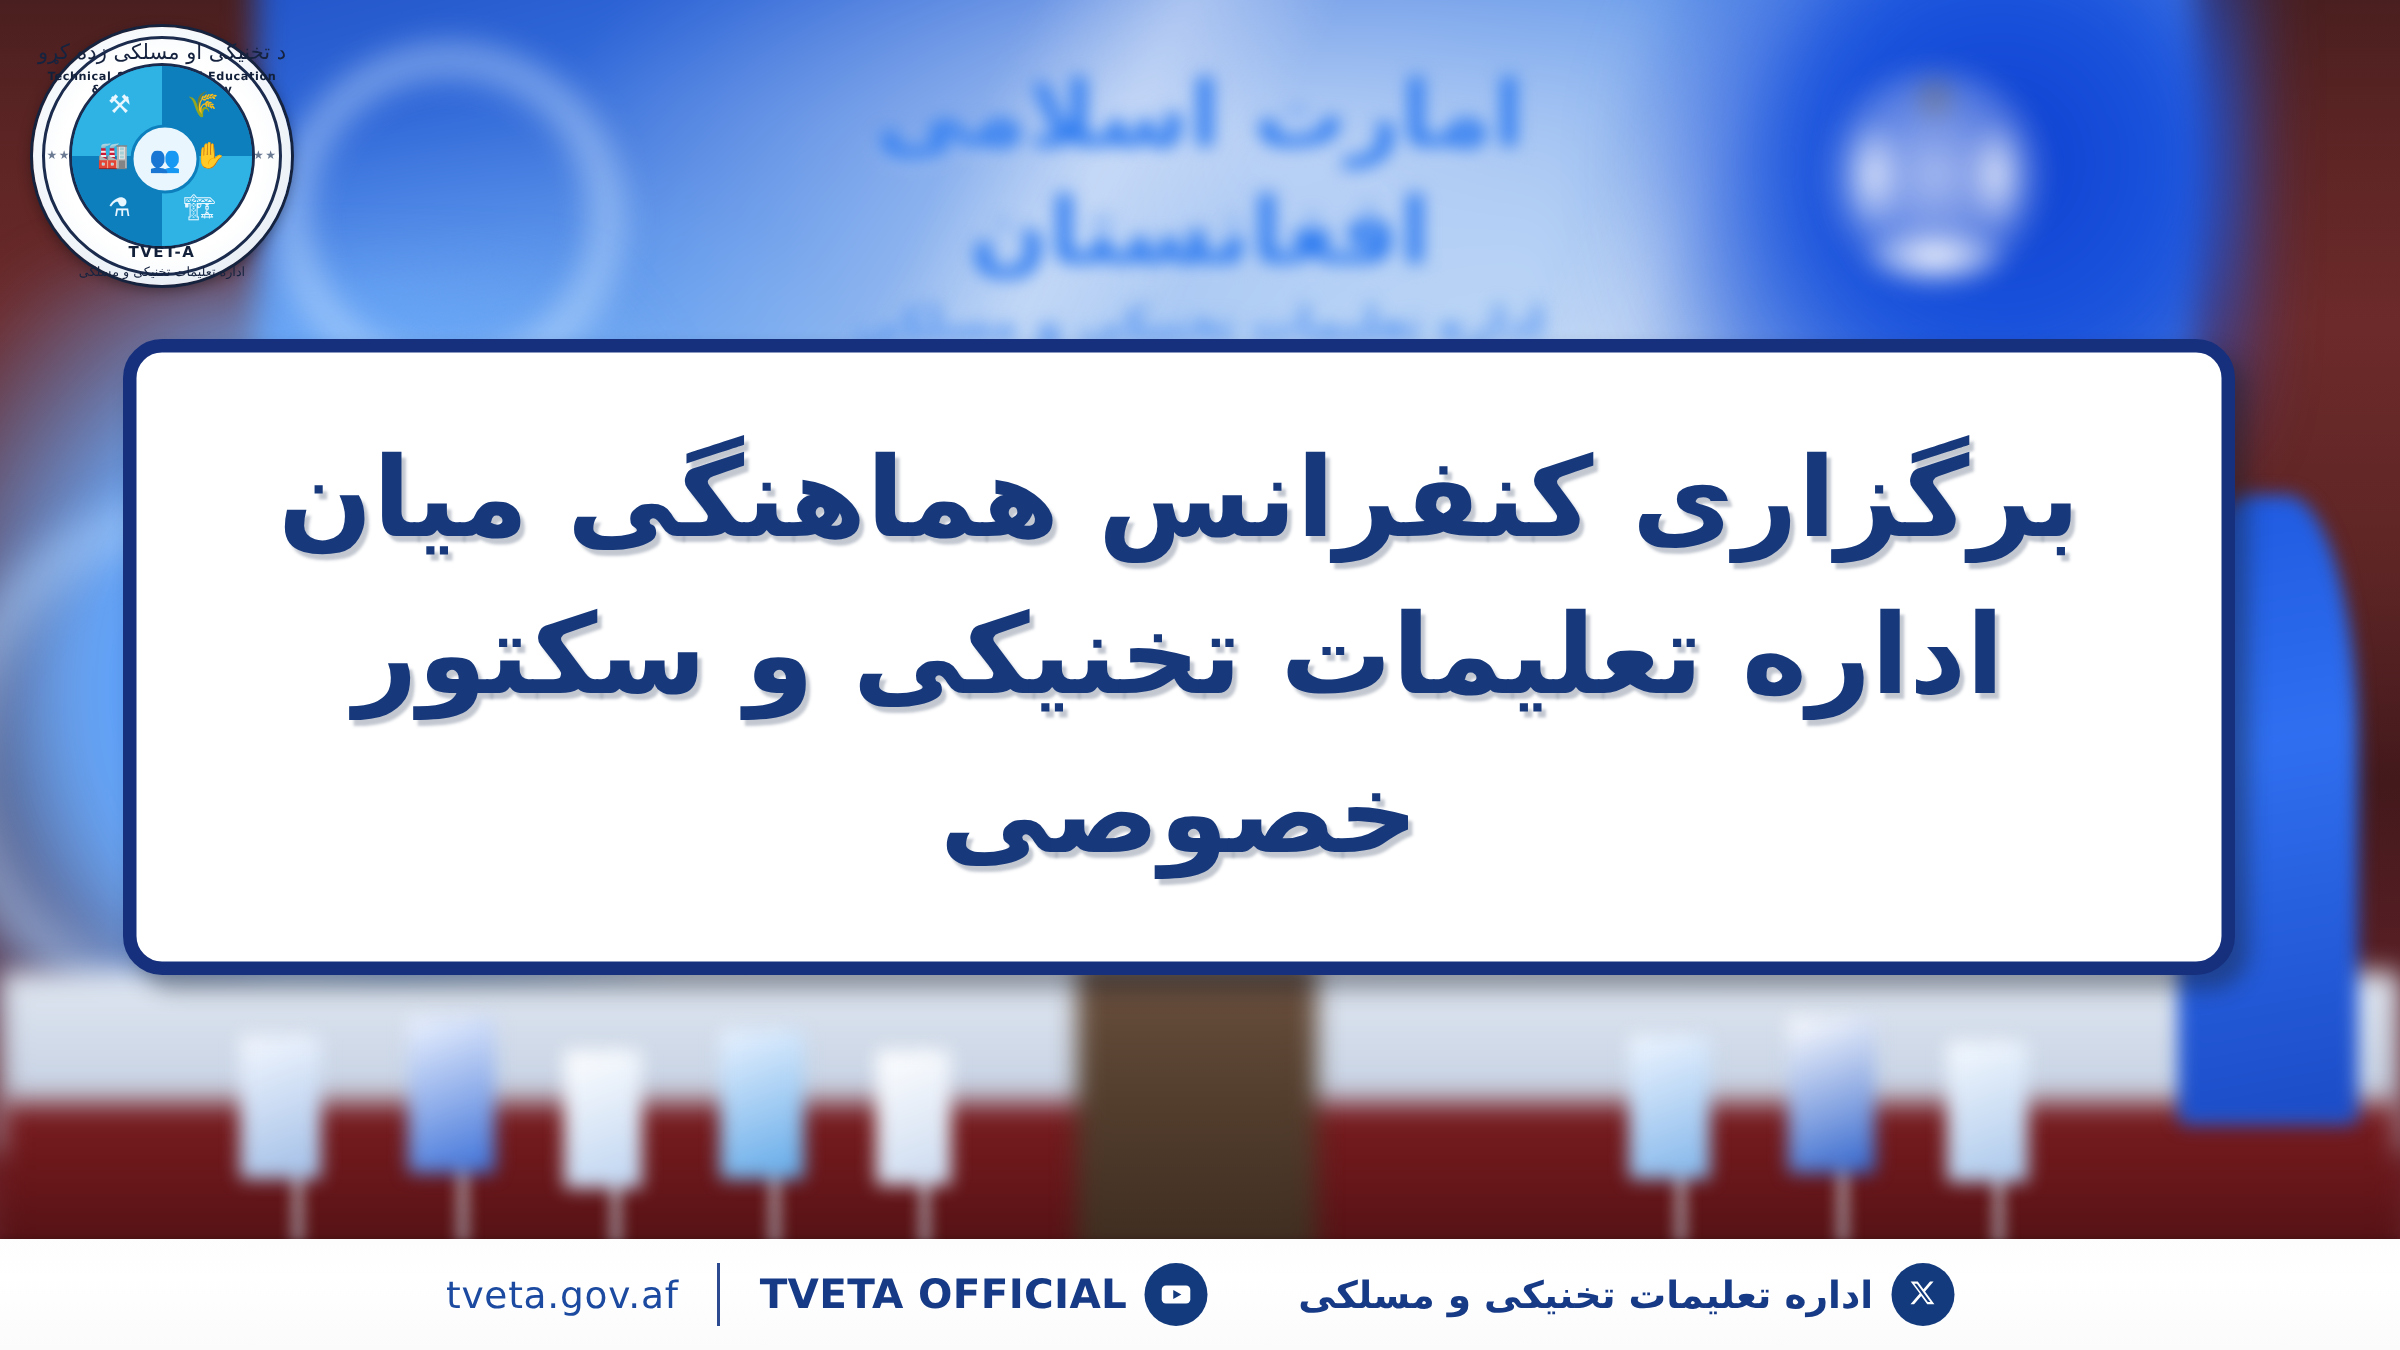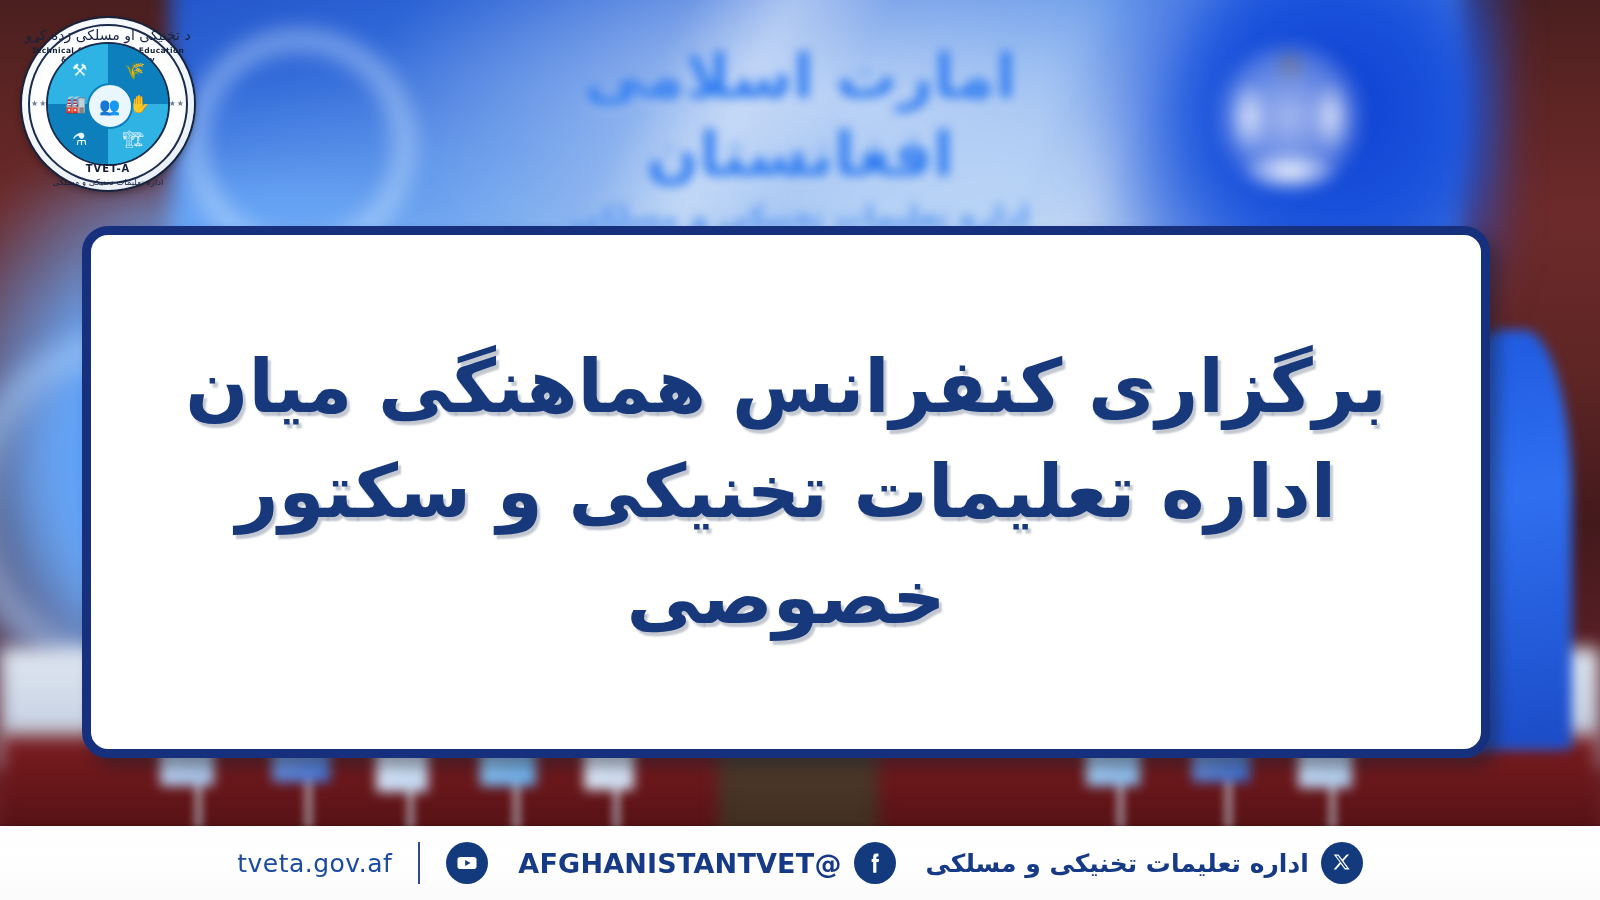--- a/index.html
+++ b/index.html
@@ -156,21 +156,21 @@
     position:absolute;left:0;right:0;top:9px;text-align:center;
     font-size:14px;color:#16233f;
   }
   #logo .dari-bot{
     position:absolute;left:0;right:0;bottom:3px;text-align:center;
     font-size:8.5px;color:#16233f;
   }
 
   
   #card{
-    position:absolute;left:82px;top:226px;width:1408px;height:532px;
+    position:absolute;left:82px;top:226px;width:1408px;height:424px;
     box-sizing:border-box;
     background:#ffffff;
     border:9px solid #16307e;
     border-radius:26px;
     box-shadow:9px 10px 14px rgba(25,30,45,.42);
     display:flex;align-items:center;justify-content:center;
   }
   #card-title{
     direction:rtl;text-align:center;
     color:#17397c;
@@ -304,36 +304,29 @@
     <span class="soc">
       <svg width="22" height="22" viewBox="0 0 24 24" aria-hidden="true">
         <path d="M3 2.6h5.2l4.1 5.6 4.8-5.6h2.6l-6.2 7.2 6.8 9.3h-5.2l-4.4-6-5.2 6H2.9l6.7-7.8L3 2.6zm2.7 1.6 9.8 13.3h1.9L7.6 4.2H5.7z" fill="#ffffff"></path>
       </svg>
     </span>
     <span class="f-label rtl">اداره تعلیمات تخنیکی و مسلکی</span>
   </div>
 
   <div class="f-gap"></div>
 
-  <div class="f-item">
-    <span class="soc">
-      <svg width="26" height="26" viewBox="0 0 24 24" aria-hidden="true">
-        <path d="M15.3 8.2h-2V6.9c0-.6.4-.8.7-.8h1.2V3.3l-1.9,0c-2.4 0-3 1.8-3 2.9v2h-1.4v2.9h1.4V21h3v-9.9h2.1l.3-2.9z" fill="#ffffff"></path>
-      </svg>
-    </span>
-    <span class="f-label">@AFGHANISTANTVET</span>
-  </div>
 
   <div class="f-gap"></div>
 
   <div class="f-item">
     <span class="soc">
       <svg width="26" height="26" viewBox="0 0 24 24" aria-hidden="true">
         <rect x="3.2" y="6.4" width="17.6" height="11.2" rx="2.6" fill="#ffffff"></rect>
         <path d="M10.3 9.3l5 2.7-5 2.7z" fill="#123a7d"></path>
       </svg>
     </span>
+    <span class="f-label">TVETA OFFICIAL</span>
   </div>
 
   <div class="f-sep"></div>
 
   <a class="f-url" href="#" style="text-decoration:none;">tveta.gov.af</a>
 </div>
 
 </body></html>

